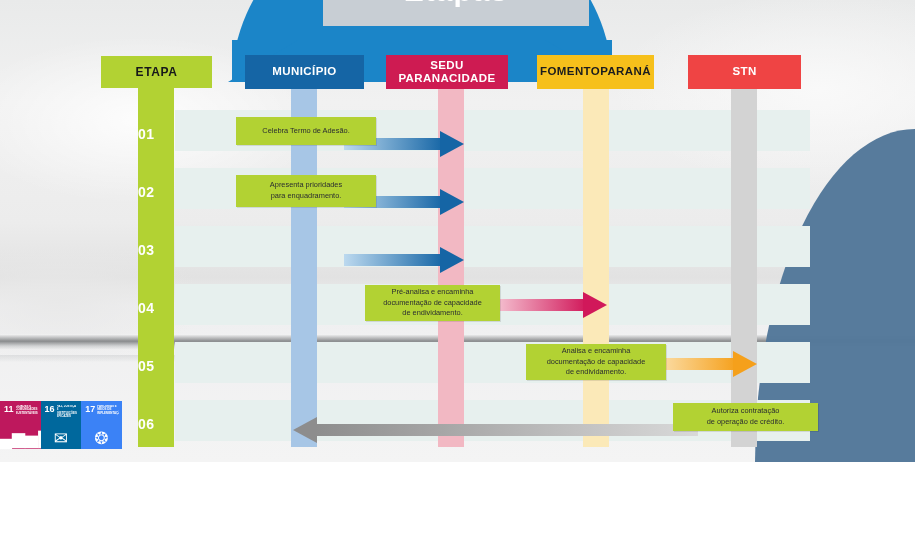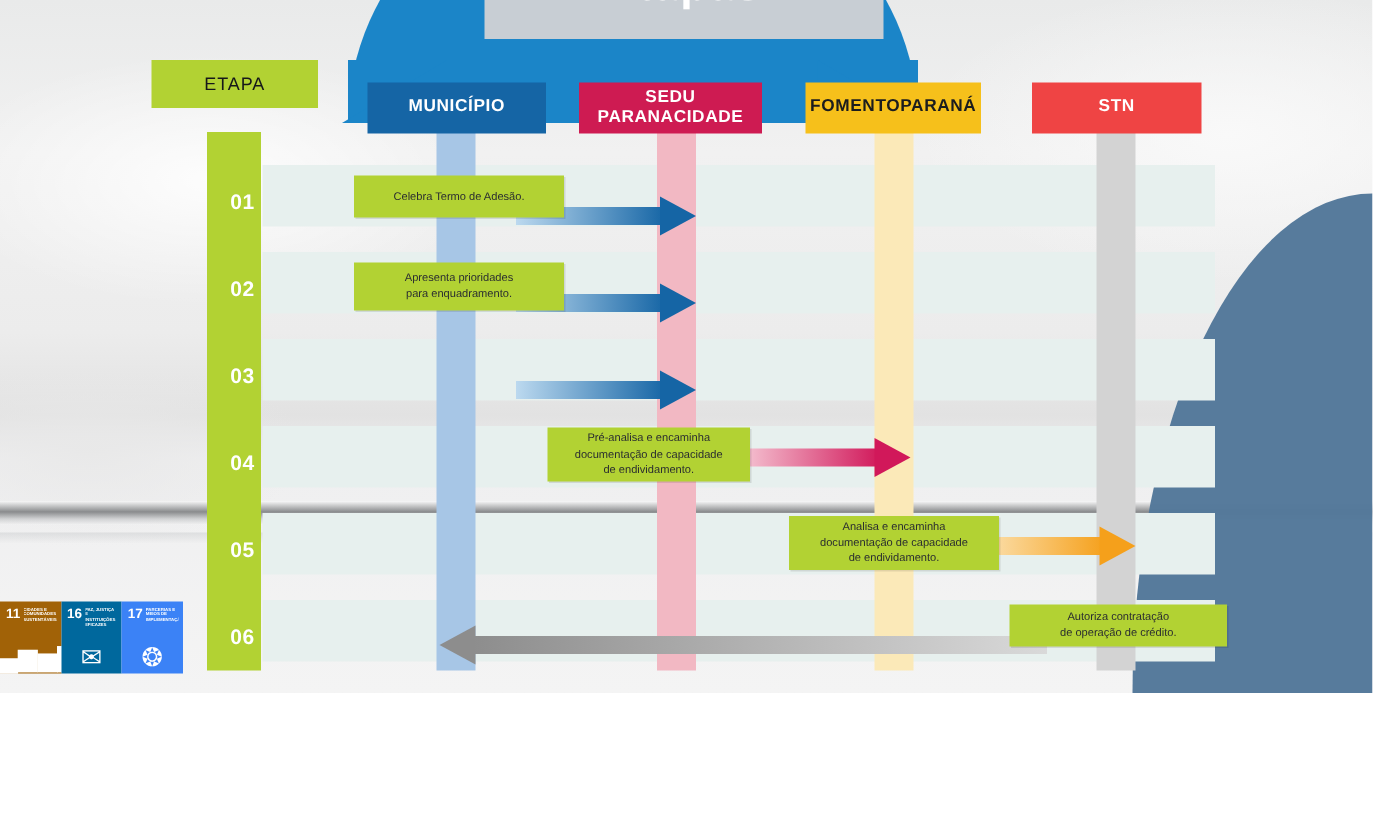--- a/index.html
+++ b/index.html
@@ -82,32 +82,32 @@
     background:#e7f0ee;
   }
 
   
   .hdr{
     position:absolute;top:55px;height:34px;
     display:flex;align-items:center;justify-content:center;text-align:center;
     color:#ffffff;font-weight:bold;font-size:11.5px;letter-spacing:.4px;line-height:1.15;
   }
   #hdr-etapa{
-    position:absolute;left:101px;top:40px;width:111px;height:32px;
-    background:#b2d233;color:#16181a;font-weight:normal;font-size:12px;letter-spacing:.6px;
+    position:absolute;left:101px;top:56px;width:111px;height:32px;
+    background:#b2d233;color:#16181a;font-weight:bold;font-size:12px;letter-spacing:.6px;
     display:flex;align-items:center;justify-content:center;
   }
 
   
   #etapa-col{
     position:absolute;left:138px;top:88px;width:36px;height:359px;background:#b2d233;
   }
   .etapa-num{
     position:absolute;left:138px;width:32px;height:20px;
-    color:#ffffff;font-size:14px;font-weight:bold;text-align:right;line-height:20px;
+    color:#ffffff;font-size:14px;font-weight:bold;text-align:left;line-height:20px;
     letter-spacing:.5px;
   }
 
   
   .abox{
     position:absolute;background:#b2d233;color:#2a2d30;
     font-size:7.4px;line-height:1.45;text-align:center;
     display:flex;align-items:center;justify-content:center;
     padding:0 6px;box-sizing:border-box;
     box-shadow:1px 1px 0 rgba(0,0,0,.10);
@@ -239,21 +239,21 @@
     <div class="head" style="left:0;border-right:24px solid #8d8d8d"></div>
   </div>
   <div class="abox" style="left:673px;top:403px;width:145px;height:28px;flex-direction:column">
     <span>Autoriza contratação</span>
     <span>de operação de crédito.</span>
   </div>
 
 </div>
 
 <div id="sdg">
-  <div class="sdg" style="background:#a16207">
+  <div class="sdg" style="background:#be185d">
     <span class="num">11</span>
     <span class="lbl">CIDADES E COMUNIDADES SUSTENTÁVEIS</span>
     <span class="glyph">▄▆▅▇</span>
   </div>
   <div class="sdg" style="background:#00689d">
     <span class="num">16</span>
     <span class="lbl">PAZ, JUSTIÇA E INSTITUIÇÕES EFICAZES</span>
     <span class="glyph">✉</span>
   </div>
   <div class="sdg" style="background:#3b82f6">

